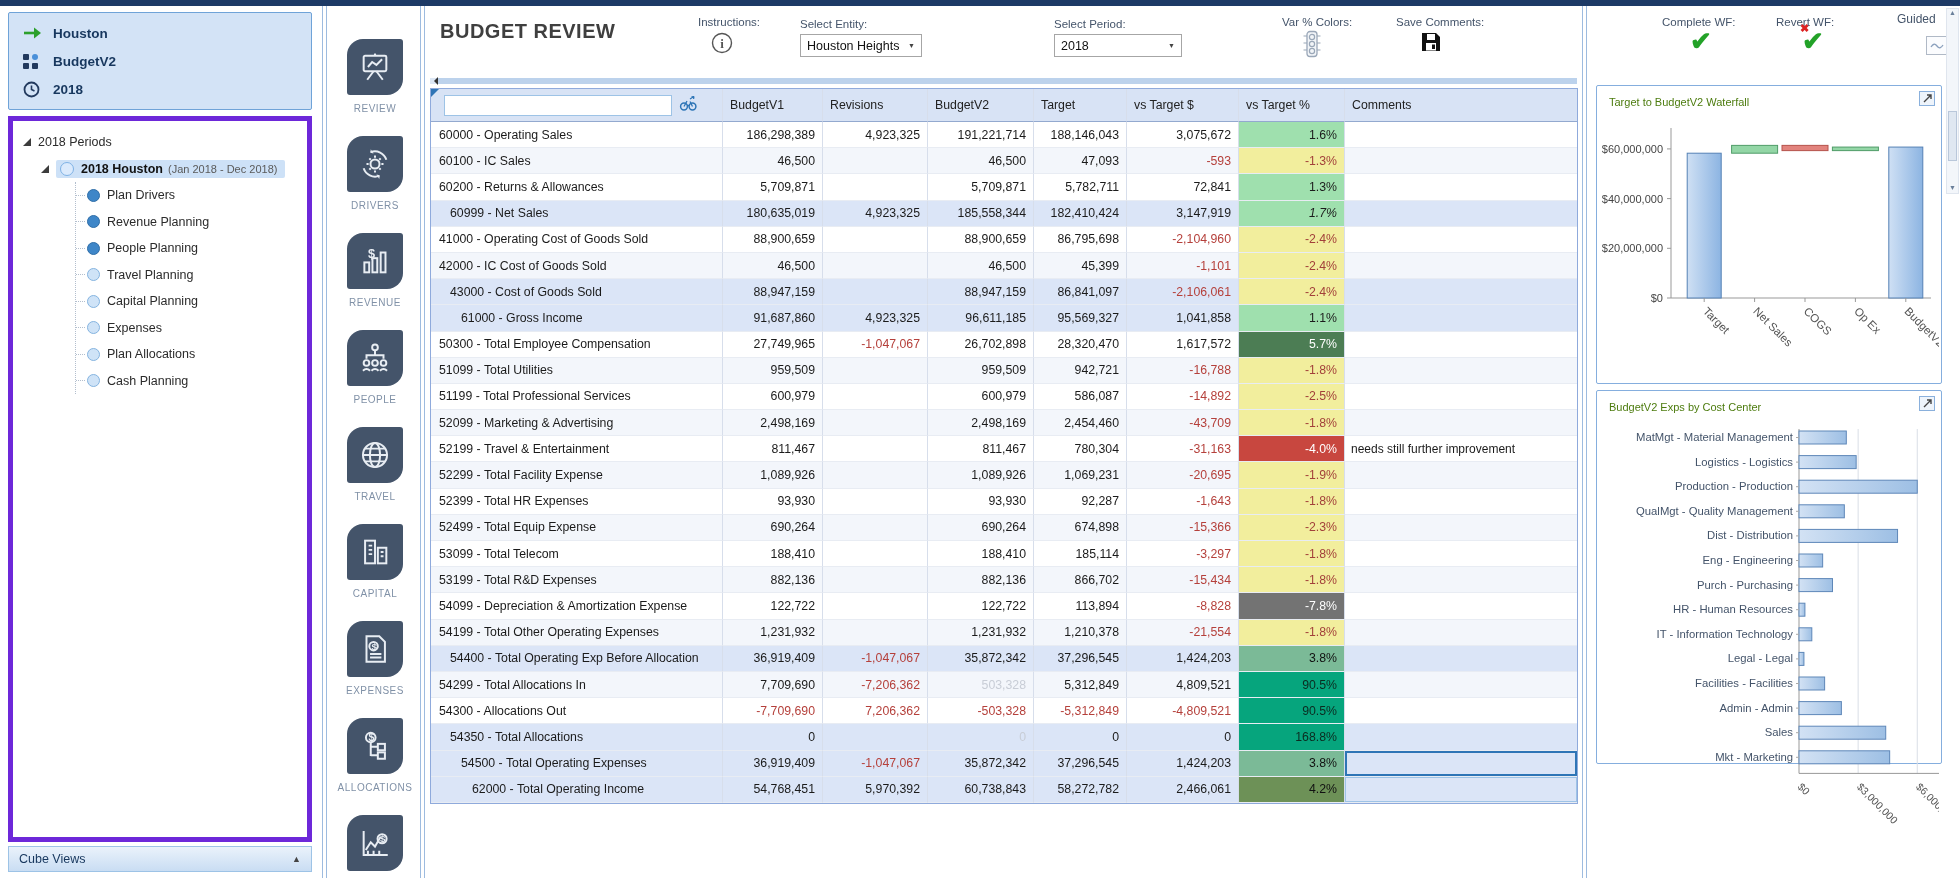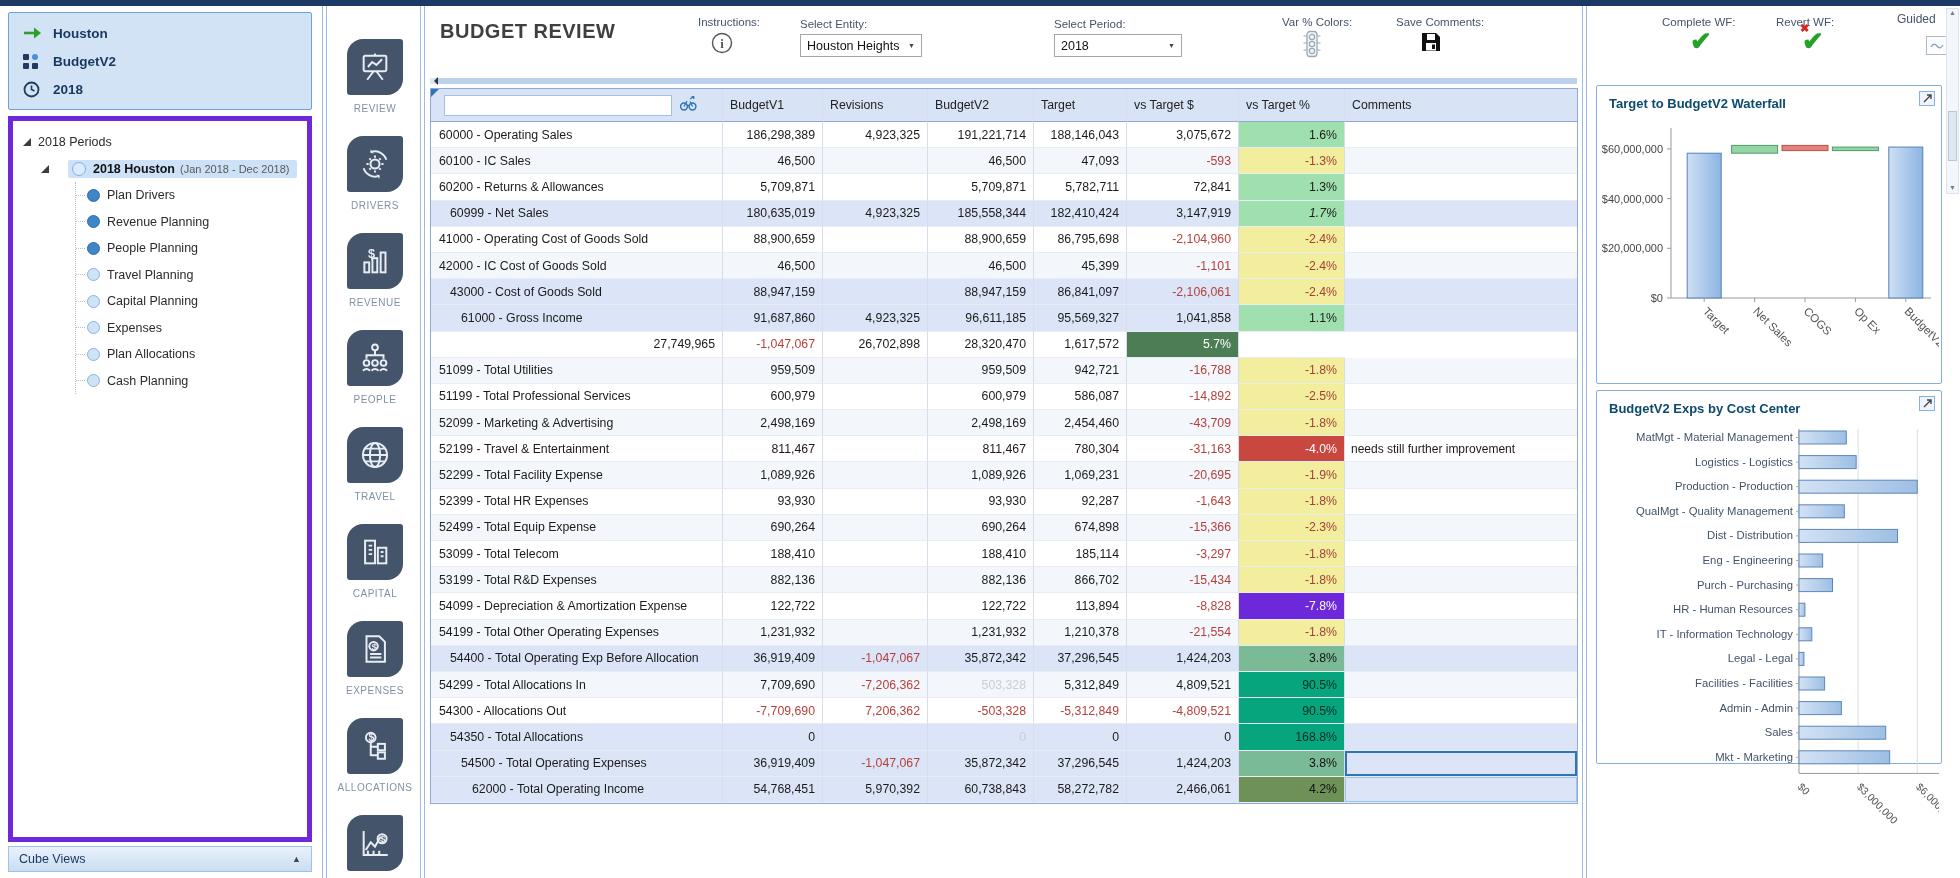--- a/index.html
+++ b/index.html
@@ -61,21 +61,21 @@
   .gray{color:#c8cdd6}
   .hl{background:#dbe5f7}
   .alt{background:#f3f6fb}
   .cmt-sel{box-shadow:inset 0 0 0 2px #2e75b6}
   .cmt-box{box-shadow:inset 0 0 0 1px #9dc3e6}
   .filtercell{position:relative;display:flex;align-items:center;padding:0 4px}
   .corner{position:absolute;left:0;top:0;width:0;height:0;border-top:8px solid #2e75b6;border-right:8px solid transparent}
   .filterinput{width:228px;height:21px;border:1px solid #9dc3e6;background:#fff;margin-left:6px;font-size:12px;padding:0 4px}
   
   .card{position:absolute;left:1596px;width:346px;background:#fff;border:1px solid #85aede;border-radius:2px}
-  .cardtitle{position:absolute;left:12px;top:10px;font-size:13px;font-weight:bold;color:#0c4a6e}
+  .cardtitle{position:absolute;left:12px;top:10px;font-size:11px;font-weight:normal;color:#4d7c0f}
   .expand{position:absolute;right:6px;top:5px;width:16px;height:15px;border:1px solid #8ab0dc;background:#eef4fb;display:flex;align-items:center;justify-content:center}
   .guided{left:1897px;top:12px;font-size:12px;color:#44546a}
   .gbox{left:1926px;top:36px;width:22px;height:19px;border:1px solid #b0b9c6;background:#fbfcfe;display:flex;align-items:center;justify-content:center}
   .vscroll{left:1946px;top:8px;width:13px;height:186px;background:#f3f6fa;border:1px solid #dfe5ee;font-size:7px;color:#6a7f9a;text-align:center}
   .vscroll .vt{position:absolute;left:1px;top:102px;width:9px;height:50px;background:#dfe7f1;border:1px solid #b9c7da}
 </style>
 </head>
 <body>
 
 <div class="abs topbar"></div>
@@ -116,21 +116,21 @@
         </svg>
       </span>
       <span class="lb">2018</span>
     </div>
   </div>
 <div class="abs treebox" id="treebox">
     <div class="trow" style="padding-left: 10px;">
       <span class="tri"></span>
       <span>2018 Periods</span>
     </div>
-    <div class="trow" style="padding-left: 28px; gap: 12px;">
+    <div class="trow" style="padding-left: 28px;">
       <span class="tri"></span>
       <span class="nodewrap">
         <span class="circle"></span>
         <span class="nlabel">2018 Houston</span>
         <span class="nsuffix">(Jan 2018 - Dec 2018)</span>
       </span>
     </div>
     <div class="kids">
       <div class="trow">
         <span class="circle c-filled"></span>
@@ -425,20 +425,21 @@
       <div class="cell-label" style="padding-left: 30px;">61000 - Gross Income</div>
       <div class="cell-num">91,687,860</div>
       <div class="cell-num">4,923,325</div>
       <div class="cell-num">96,611,185</div>
       <div class="cell-num">95,569,327</div>
       <div class="cell-num">1,041,858</div>
       <div class="cell-pct" style="background: rgb(159, 224, 174); color: rgb(28, 28, 28);">1.1%</div>
       <div class="cell-comment"></div>
     </div>
     <div class="grow">
+      <div class="cell-label" style="padding-left: 8px;">50300 - Total Employee Compensation</div>
       <div class="cell-num">27,749,965</div>
       <div class="cell-num neg">-1,047,067</div>
       <div class="cell-num">26,702,898</div>
       <div class="cell-num">28,320,470</div>
       <div class="cell-num">1,617,572</div>
       <div class="cell-pct" style="background: rgb(76, 125, 84); color: rgb(255, 255, 255);">5.7%</div>
       <div class="cell-comment"></div>
     </div>
     <div class="grow alt">
       <div class="cell-label" style="padding-left: 8px;">51099 - Total Utilities</div>
@@ -530,21 +531,21 @@
       <div class="cell-pct" style="background: rgb(242, 238, 157); color: rgb(162, 64, 58);">-1.8%</div>
       <div class="cell-comment"></div>
     </div>
     <div class="grow">
       <div class="cell-label" style="padding-left: 8px;">54099 - Depreciation &amp; Amortization Expense</div>
       <div class="cell-num">122,722</div>
       <div class="cell-num"></div>
       <div class="cell-num">122,722</div>
       <div class="cell-num">113,894</div>
       <div class="cell-num neg">-8,828</div>
-      <div class="cell-pct" style="background: #6d28d9; color: rgb(255, 255, 255);">-7.8%</div>
+      <div class="cell-pct" style="background: #737373; color: rgb(255, 255, 255);">-7.8%</div>
       <div class="cell-comment"></div>
     </div>
     <div class="grow alt">
       <div class="cell-label" style="padding-left: 8px;">54199 - Total Other Operating Expenses</div>
       <div class="cell-num">1,231,932</div>
       <div class="cell-num"></div>
       <div class="cell-num">1,231,932</div>
       <div class="cell-num">1,210,378</div>
       <div class="cell-num neg">-21,554</div>
       <div class="cell-pct" style="background: rgb(242, 238, 157); color: rgb(162, 64, 58);">-1.8%</div>

